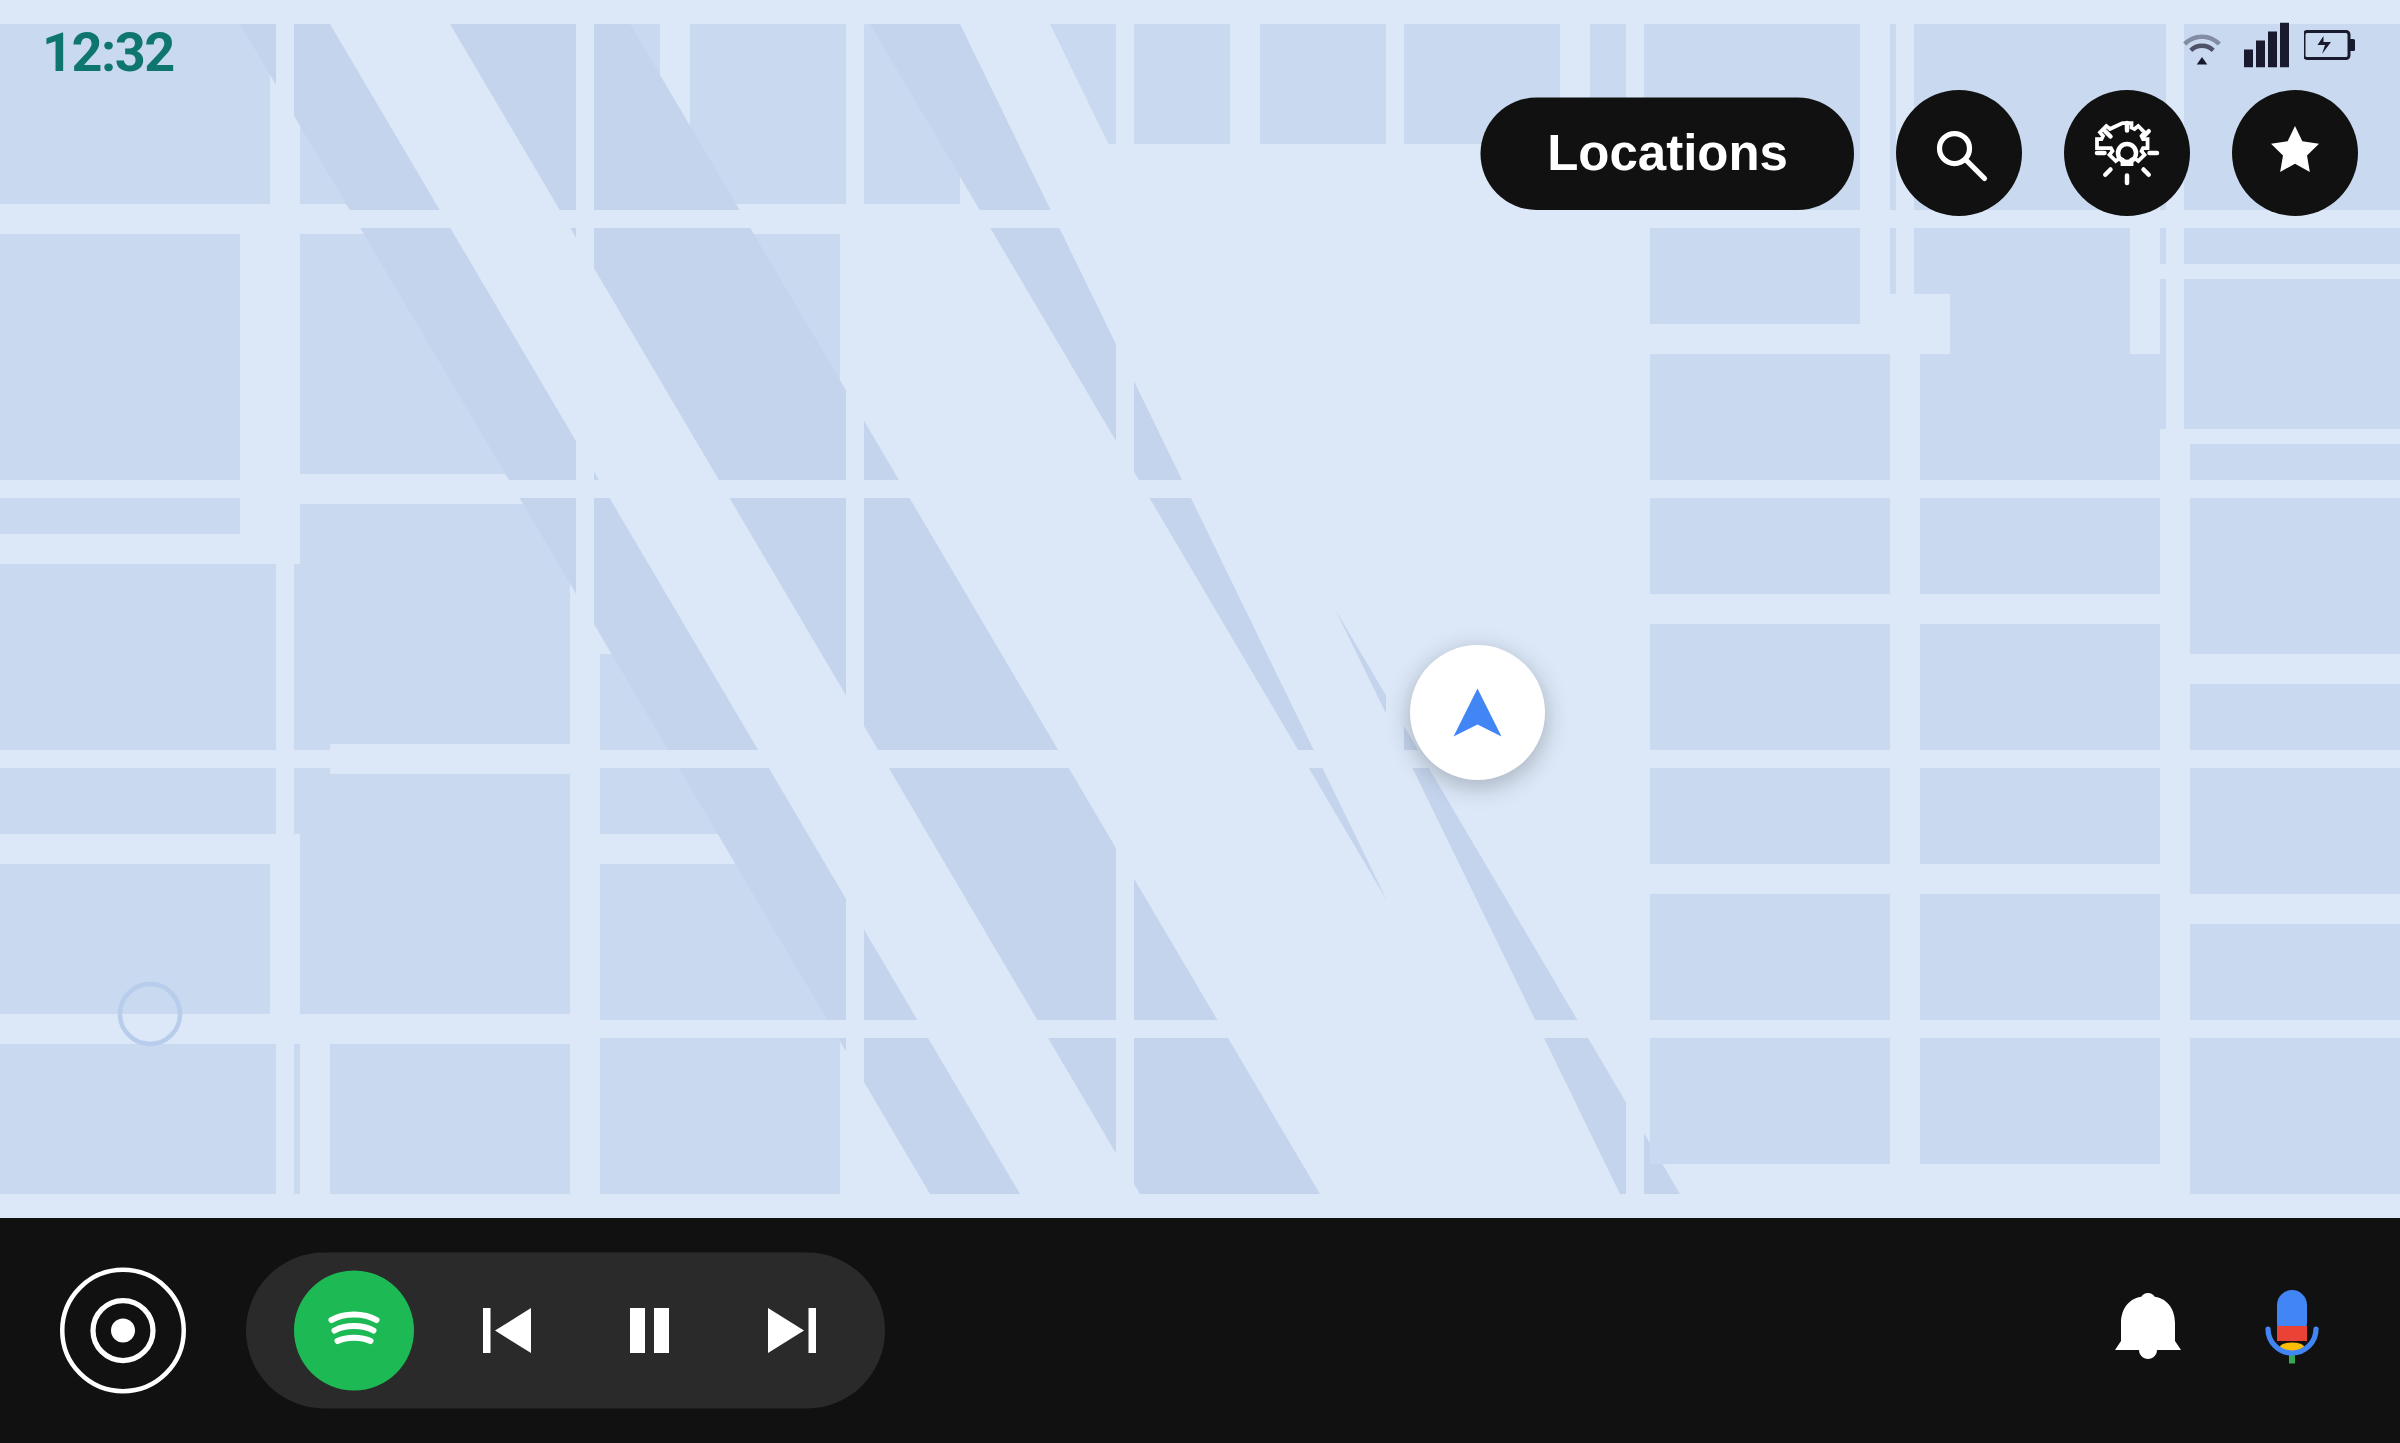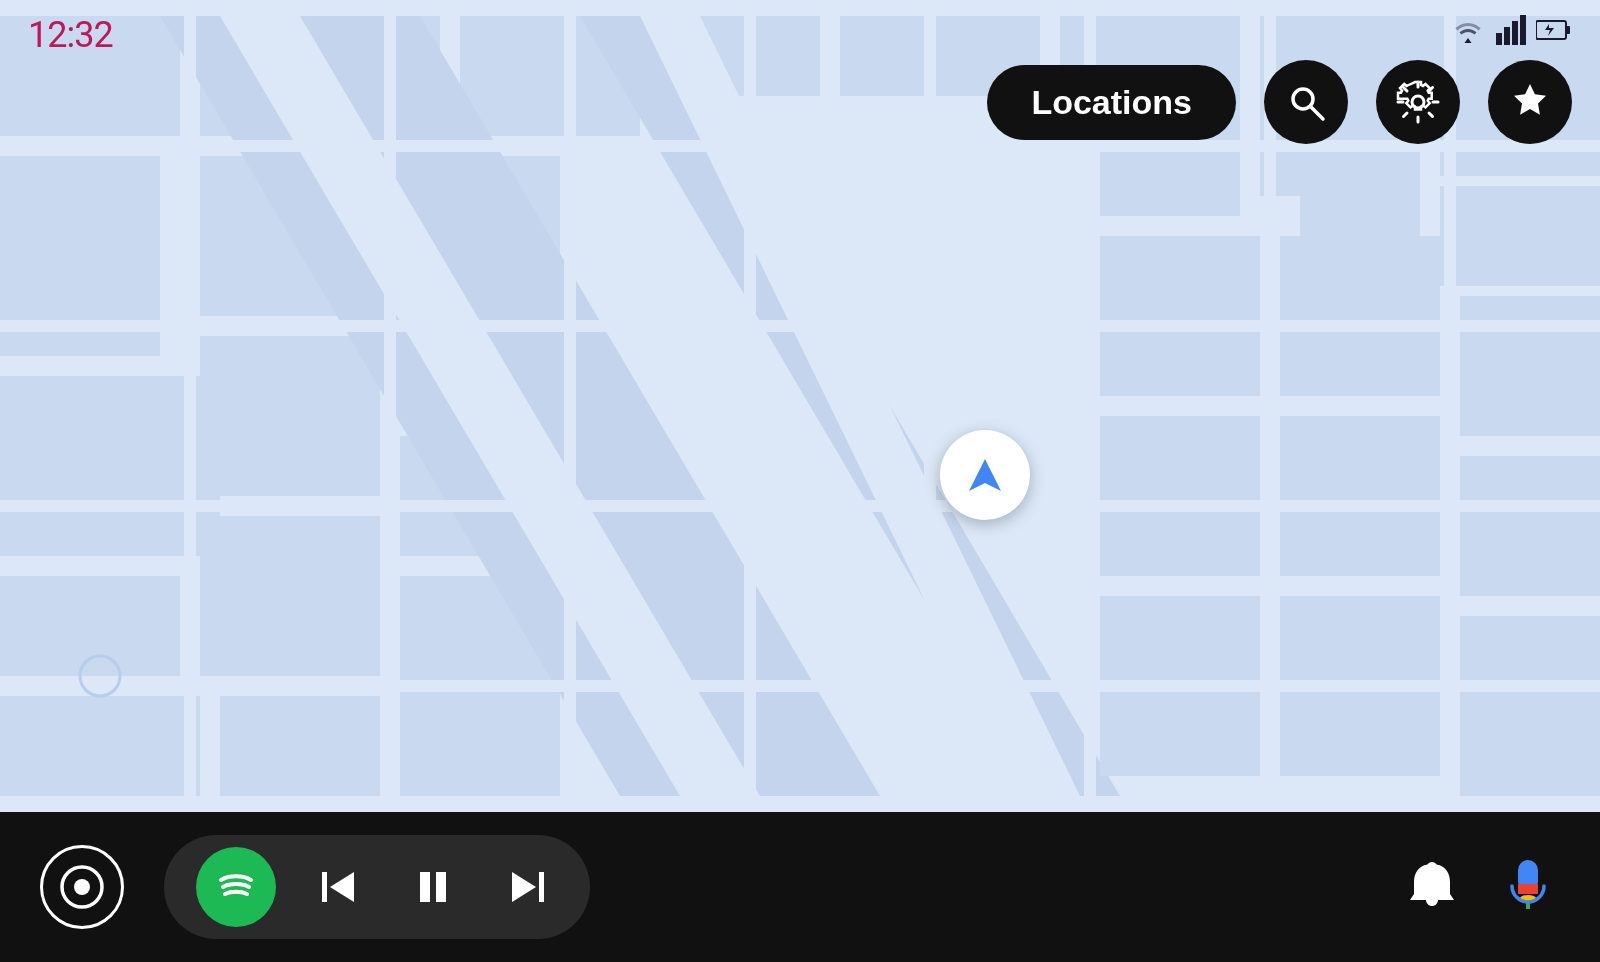--- a/index.html
+++ b/index.html
@@ -41,22 +41,22 @@
       height: 60px;
       display: flex;
       align-items: center;
       justify-content: space-between;
       padding: 0 28px;
       z-index: 10;
     }
 
     #time {
       font-size: 36px;
-      font-weight: 400;
-      color: #be185d;
+      font-weight: 700;
+      color: #0f766e;
       letter-spacing: -1px;
       margin-top: 10px;
     }
 
     #status-icons {
       display: flex;
       align-items: center;
       gap: 10px;
     }
 

